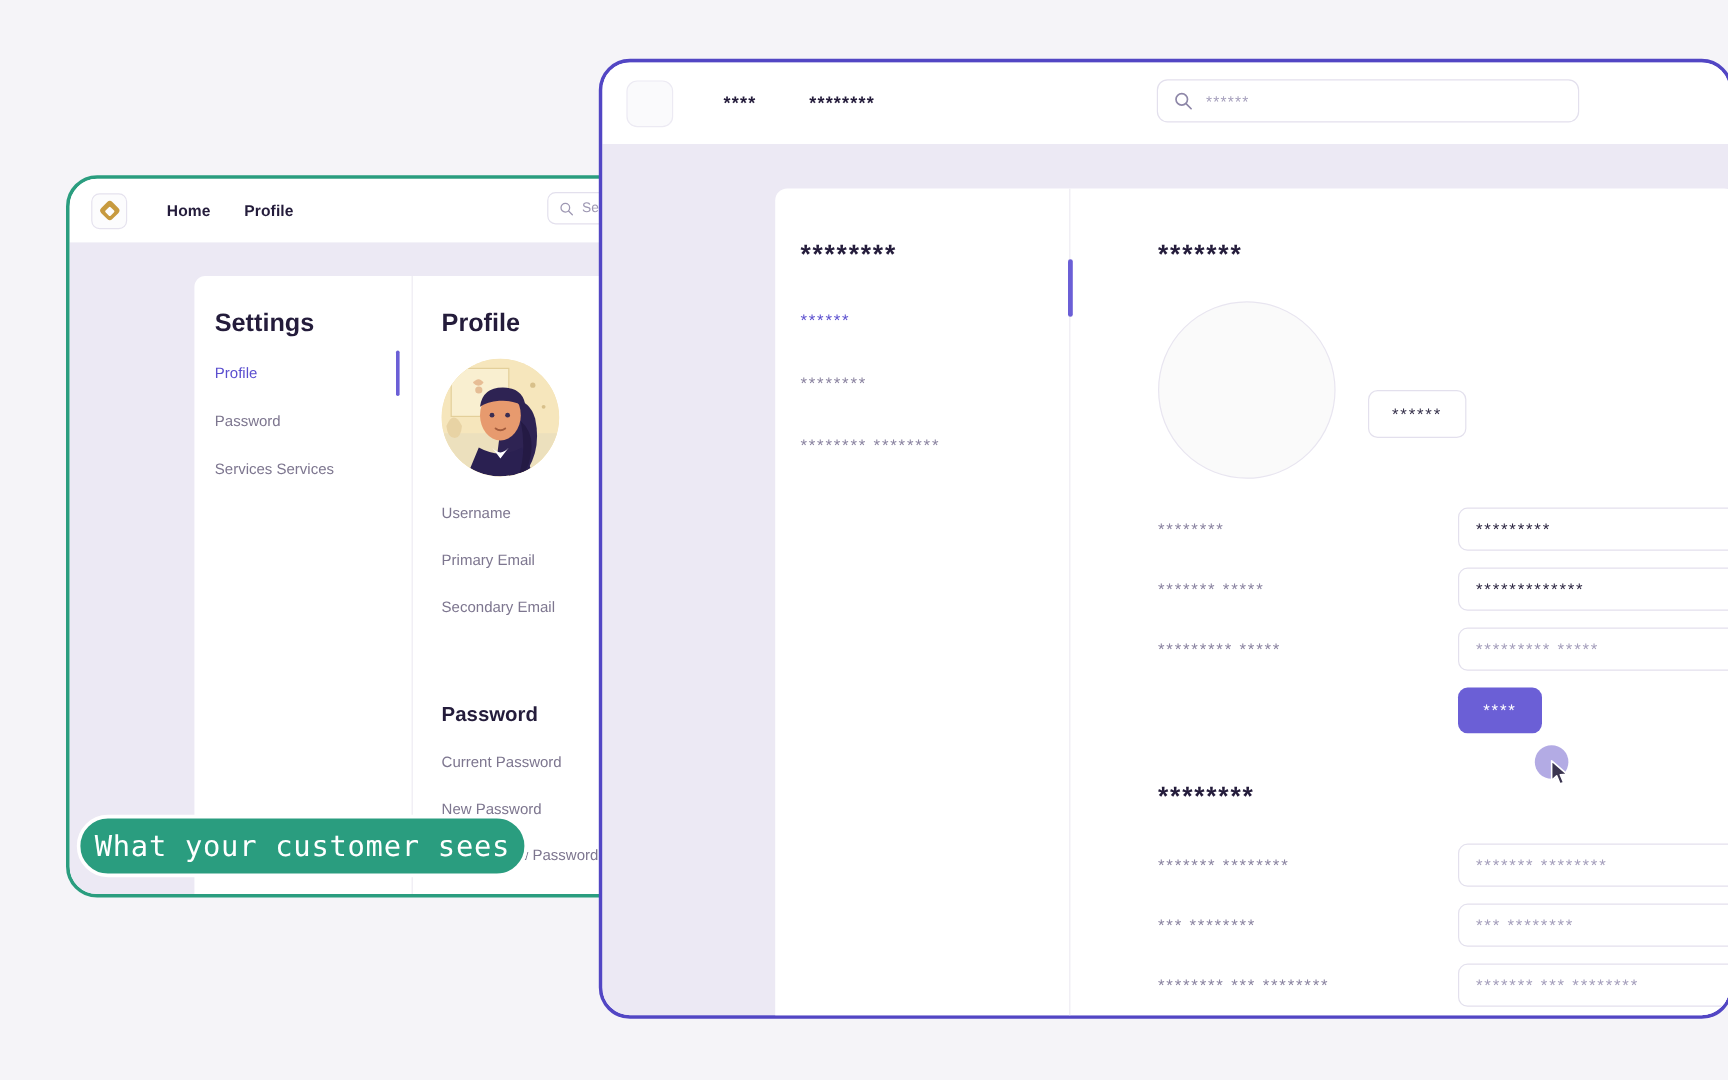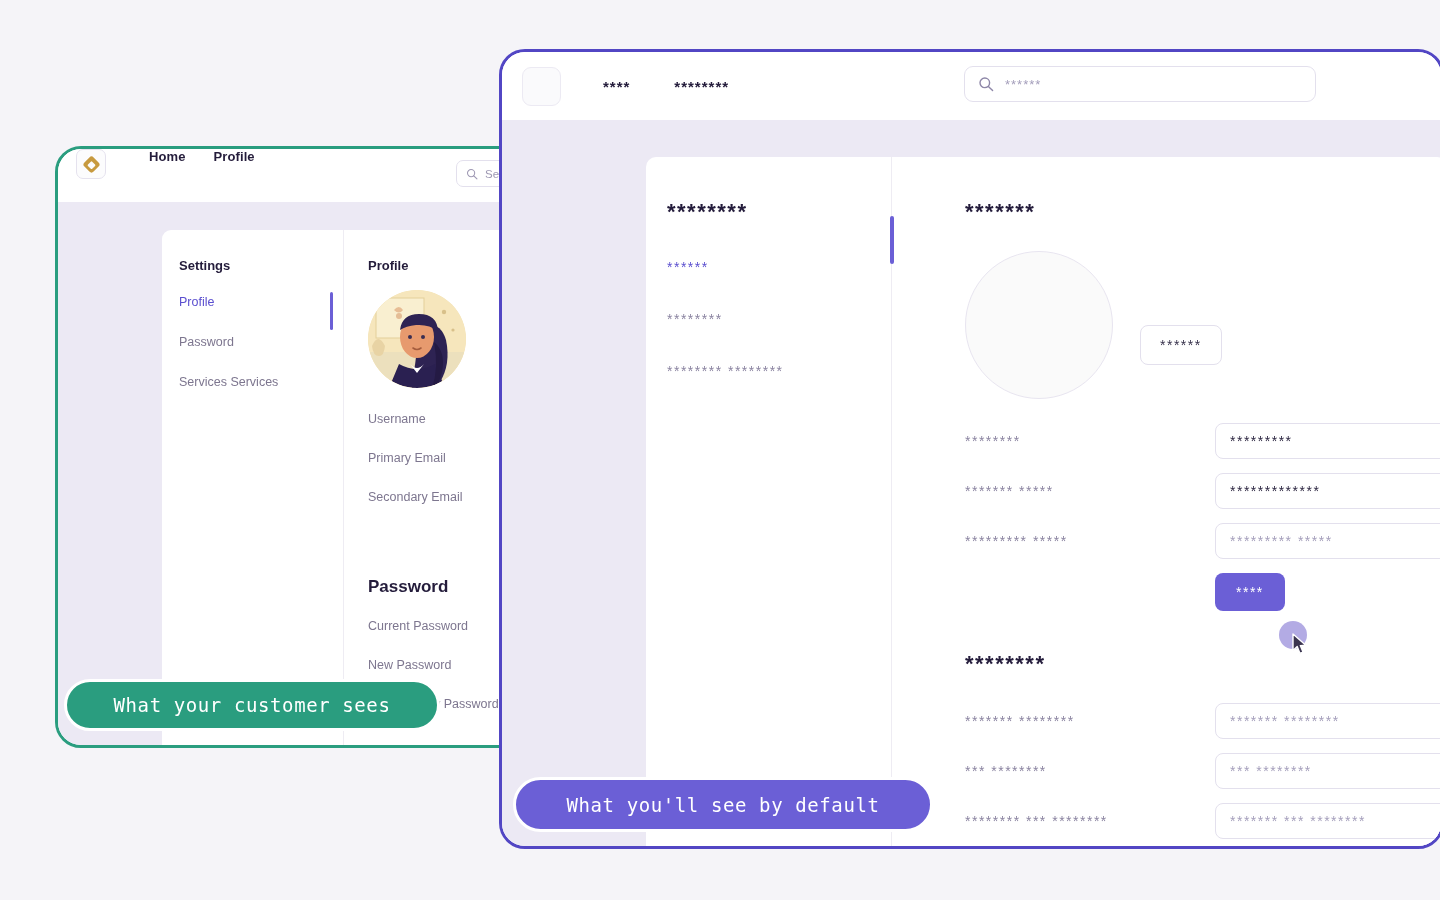--- a/index.html
+++ b/index.html
@@ -18,23 +18,23 @@
     width: 700px; height: 602px;
     border: 3px solid #2a9d7f;
     border-radius: 26px;
     background: #ffffff;
     overflow: hidden;
     z-index: 1;
   }
   .left-topbar {
     height: 53px;
     background: #ffffff;
-    display: flex; align-items: flex-start;
+    display: flex; align-items: center;
     padding: 0 18px;
-    gap: 10px;
+    gap: 0;
     position: relative;
   }
   .logo-box {
     width: 30px; height: 30px;
     border: 1px solid #e5e2ee;
     border-radius: 7px;
     background: #fcfcfd;
     display: flex; align-items: center; justify-content: center;
     flex: none;
   }
@@ -83,21 +83,21 @@
     overflow: hidden;
   }
   .left-settings-col {
     width: 182px;
     padding: 28px 0 0 17px;
     border-right: 1px solid #eeecf3;
     flex: none;
     position: relative;
   }
   .panel-h1 {
-    font-size: 13px; font-weight: bold; color: #241c3b;
+    font-size: 21px; font-weight: bold; color: #241c3b;
     margin-bottom: 22px;
   }
   .nav-item {
     font-size: 12.5px; color: #7d768f;
     margin-bottom: 26px; display: block; text-decoration: none;
   }
   .nav-item.active { color: #5b4fcf; }
   .active-bar {
     position: absolute;
     left: 168px; top: 62px;
@@ -267,21 +267,21 @@
   .cursor {
     position: absolute; left: 1292px; top: 633px;
     z-index: 6;
   }
 
   
   .pill {
     position: absolute;
     border-radius: 999px;
     font-family: "DejaVu Sans Mono", monospace;
-    font-size: 19px;
+    font-size: 24px;
     color: #ffffff;
     display: flex; align-items: center; justify-content: center;
     letter-spacing: 0.6px;
   }
   .pill-green {
     left: 64px; top: 679px;
     width: 376px; height: 52px;
     background: #2a9d7f;
     border: 3px solid #ffffff;
     z-index: 4;
@@ -452,15 +452,14 @@
         </div>
       </div>
     </div>
   </div>
 
   <div class="ripple"></div>
   <svg class="cursor" width="17" height="23" viewBox="0 0 17 23">
     <path d="M1 1 L1 17.5 L5.2 13.6 L8 20.4 L11 19.1 L8.3 12.6 L13.8 12.2 Z" fill="#3b3550" stroke="#ffffff" stroke-width="1.4" stroke-linejoin="round"></path>
   </svg>
 
-  <div class="pill pill-purple">What you'll see by default</div>
 
 </div>
 
 </body></html>

